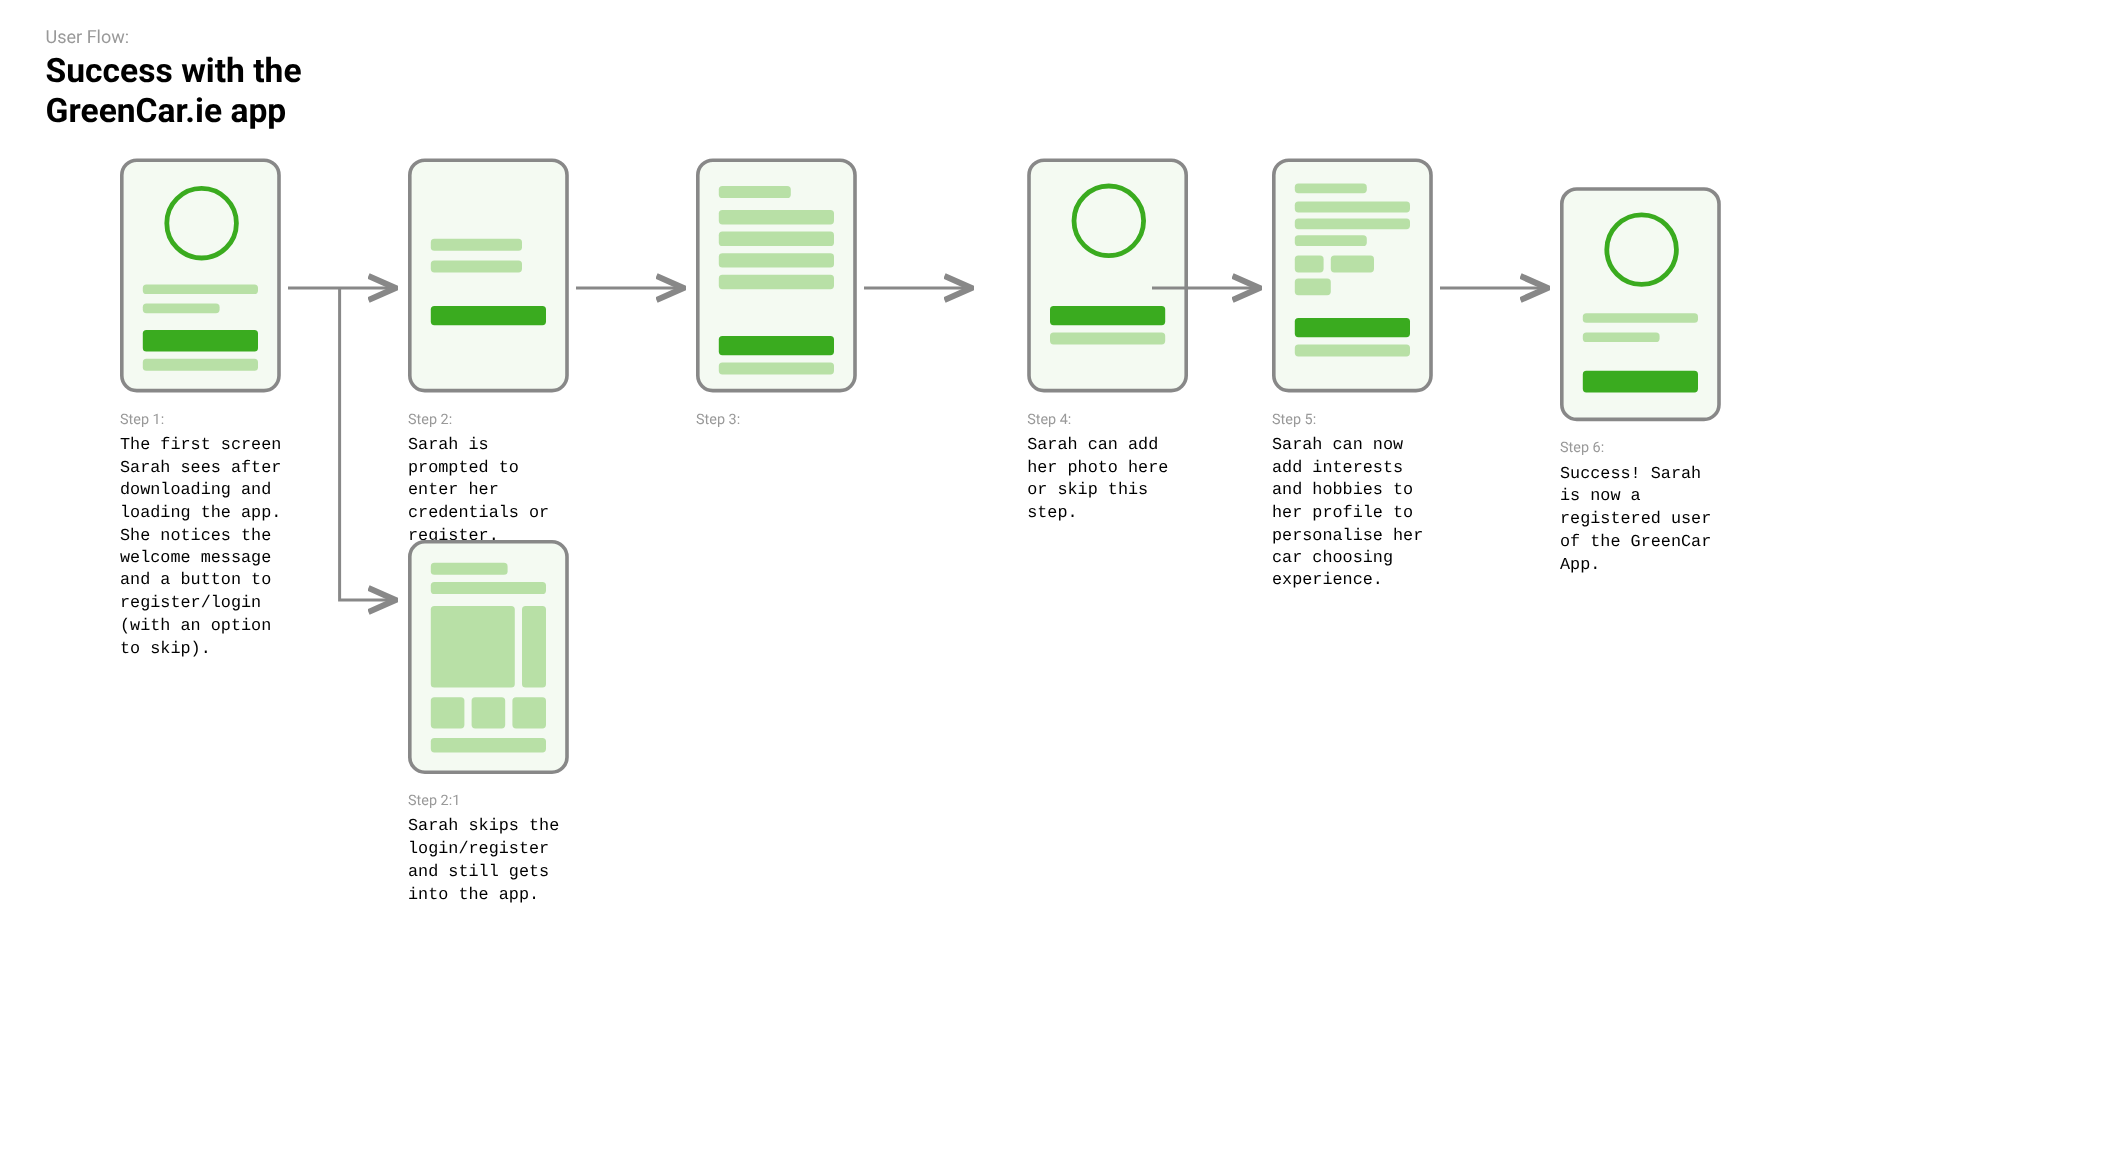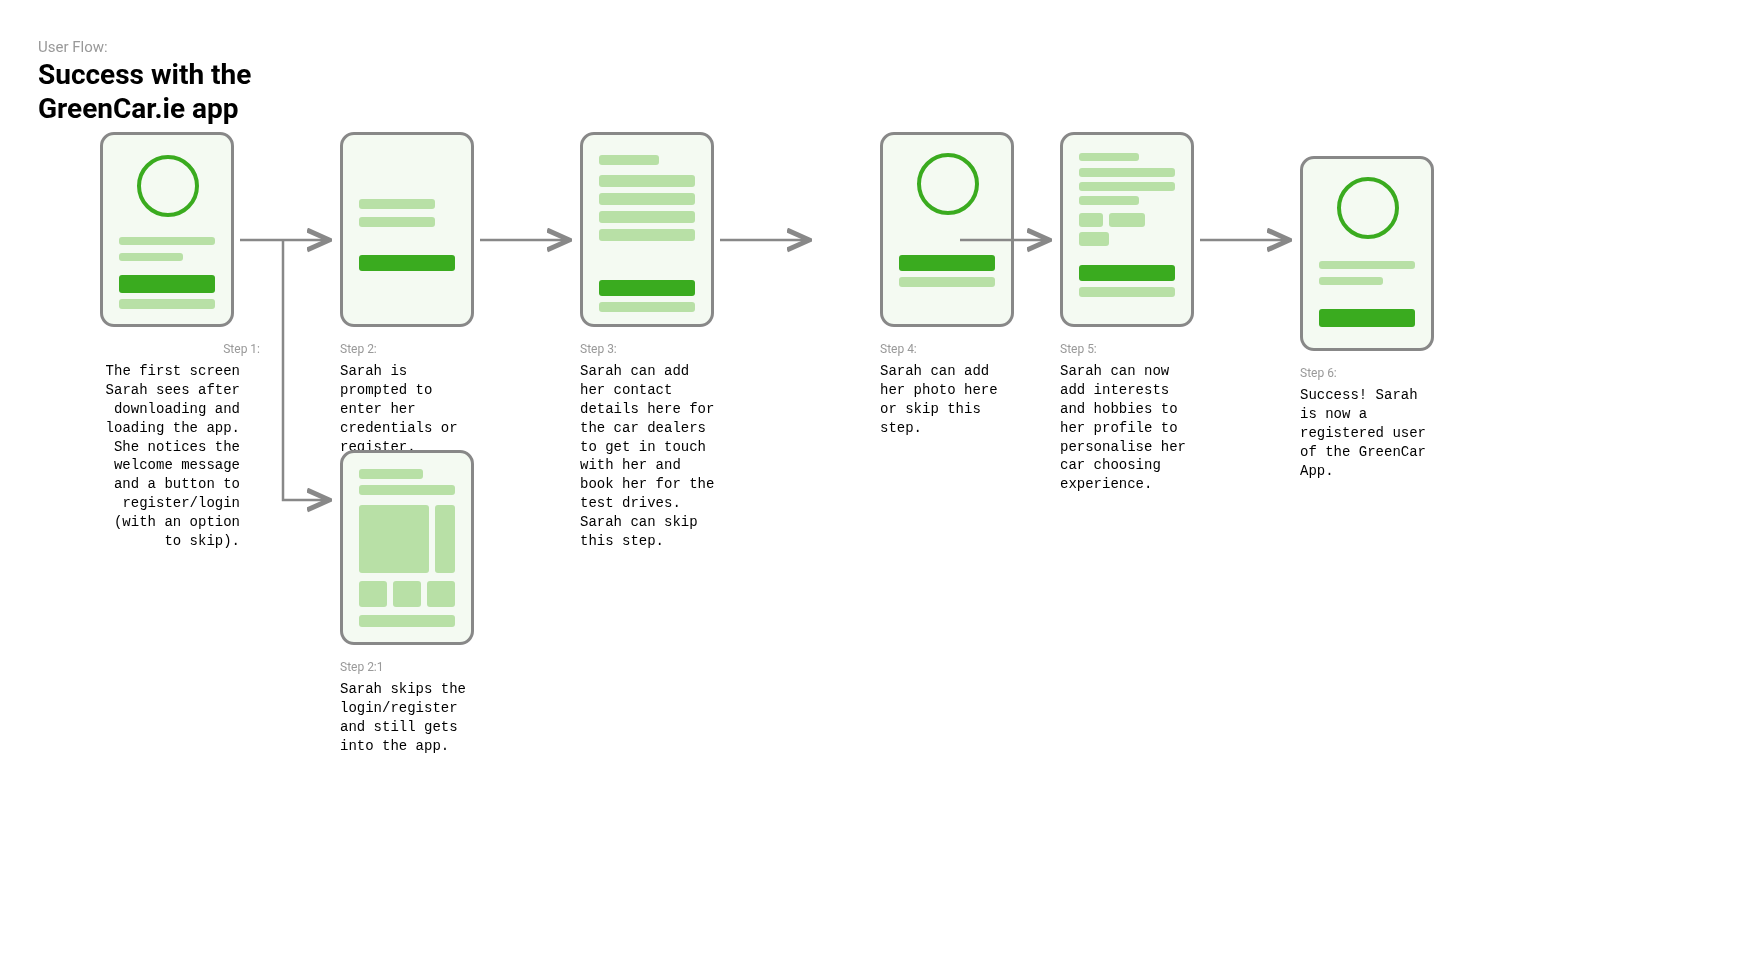--- a/index.html
+++ b/index.html
@@ -15,21 +15,20 @@
   }
   .header {
     position: absolute;
     top: 22px;
     left: 38px;
   }
   .header .label {
     font-size: 15px;
     color: #999;
     margin-bottom: 2px;
-    margin-top: 16px;
   }
   .header .title {
     font-size: 28px;
     font-weight: 700;
     line-height: 1.2;
     color: #000;
   }
   .stage {
     position: absolute;
     top: 0;
@@ -89,21 +88,21 @@
 <body>
 
 <div class="header">
   <div class="label">User Flow:</div>
   <div class="title" style="white-space:pre-line">Success with the
 GreenCar.ie app</div>
 </div>
 
 <div class="stage">
 
-  <div class="step" style="left:100px; top:132px;text-align:right;">
+  <div class="step" style="left:100px; top:132px;">
     <div class="phone">
       <div class="wf circle" style="left:34px; top:20px; width:62px; height:62px;"></div>
       <div class="wf" style="left:16px; top:102px; width:96px; height:8px;"></div>
       <div class="wf" style="left:16px; top:118px; width:64px; height:8px;"></div>
       <div class="wf dark" style="left:16px; top:140px; width:96px; height:18px;"></div>
       <div class="wf" style="left:16px; top:164px; width:96px; height:10px;"></div>
     </div>
     <div class="caption">
       <div class="step-label">Step 1:</div>
       <div class="desc">The first screen Sarah sees after downloading and loading the app. She notices the welcome message and a button to register/login (with an option to skip).</div>
@@ -144,25 +143,24 @@
       <div class="wf" style="left:16px; top:20px; width:60px; height:10px;"></div>
       <div class="wf" style="left:16px; top:40px; width:96px; height:12px;"></div>
       <div class="wf" style="left:16px; top:58px; width:96px; height:12px;"></div>
       <div class="wf" style="left:16px; top:76px; width:96px; height:12px;"></div>
       <div class="wf" style="left:16px; top:94px; width:96px; height:12px;"></div>
       <div class="wf dark" style="left:16px; top:145px; width:96px; height:16px;"></div>
       <div class="wf" style="left:16px; top:167px; width:96px; height:10px;"></div>
     </div>
     <div class="caption">
       <div class="step-label">Step 3:</div>
-      <div class="desc">Sarah can add her contact details here for the car dealers to get in touch with her and book her for the test drives. Sarah can skip this step.</div>
-    </div>
-  </div>
-
-  <div class="step" style="left:844px; top:132px;padding-left:36px;">
+    </div>
+  </div>
+
+  <div class="step" style="left:820px; top:132px;padding-left:36px;">
     <div class="phone">
       <div class="wf circle" style="left:34px; top:18px; width:62px; height:62px;"></div>
       <div class="wf dark" style="left:16px; top:120px; width:96px; height:16px;"></div>
       <div class="wf" style="left:16px; top:142px; width:96px; height:10px;"></div>
     </div>
     <div class="caption">
       <div class="step-label">Step 4:</div>
       <div class="desc">Sarah can add her photo here or skip this step.</div>
     </div>
   </div>

